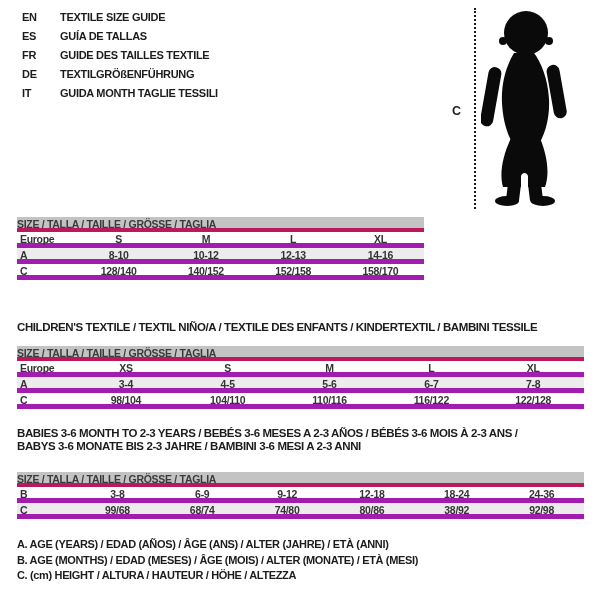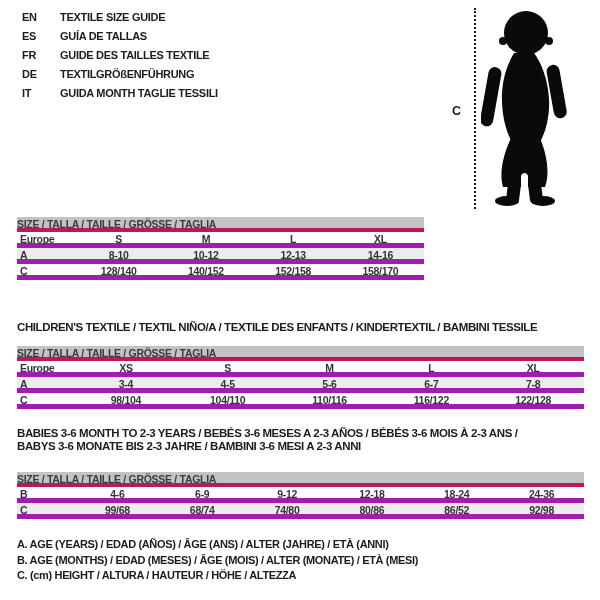--- a/index.html
+++ b/index.html
@@ -153,34 +153,34 @@
   <section class="size-section sec2">
     <div class="section-title">
         <div>BABIES 3-6 MONTH TO 2-3 YEARS / BEBÉS 3-6 MESES A 2-3 AÑOS / BÉBÉS 3-6 MOIS À 2-3 ANS /</div>
         <div>BABYS 3-6 MONATE BIS 2-3 JAHRE / BAMBINI 3-6 MESI A 2-3 ANNI</div>
       </div>
     <div class="size-table">
       <div class="bar">SIZE / TALLA / TAILLE / GRÖSSE / TAGLIA</div>
       <div class="rows">
           <div class="trow">
             <span class="lbl">B</span>
-            <span class="cell">4-6</span>
+            <span class="cell">3-8</span>
             <span class="cell">6-9</span>
             <span class="cell">9-12</span>
             <span class="cell">12-18</span>
             <span class="cell">18-24</span>
             <span class="cell">24-36</span>
           </div>
           <div class="trow shaded">
             <span class="lbl">C</span>
             <span class="cell">99/68</span>
             <span class="cell">68/74</span>
             <span class="cell">74/80</span>
             <span class="cell">80/86</span>
-            <span class="cell">86/52</span>
+            <span class="cell">38/92</span>
             <span class="cell">92/98</span>
           </div>
         </div>
     </div>
   </section>
 
   <div class="footnotes">
 
       <div class="footnote">A. AGE (YEARS) / EDAD (AÑOS) / ÂGE (ANS) / ALTER (JAHRE) / ETÀ (ANNI)</div>
 

